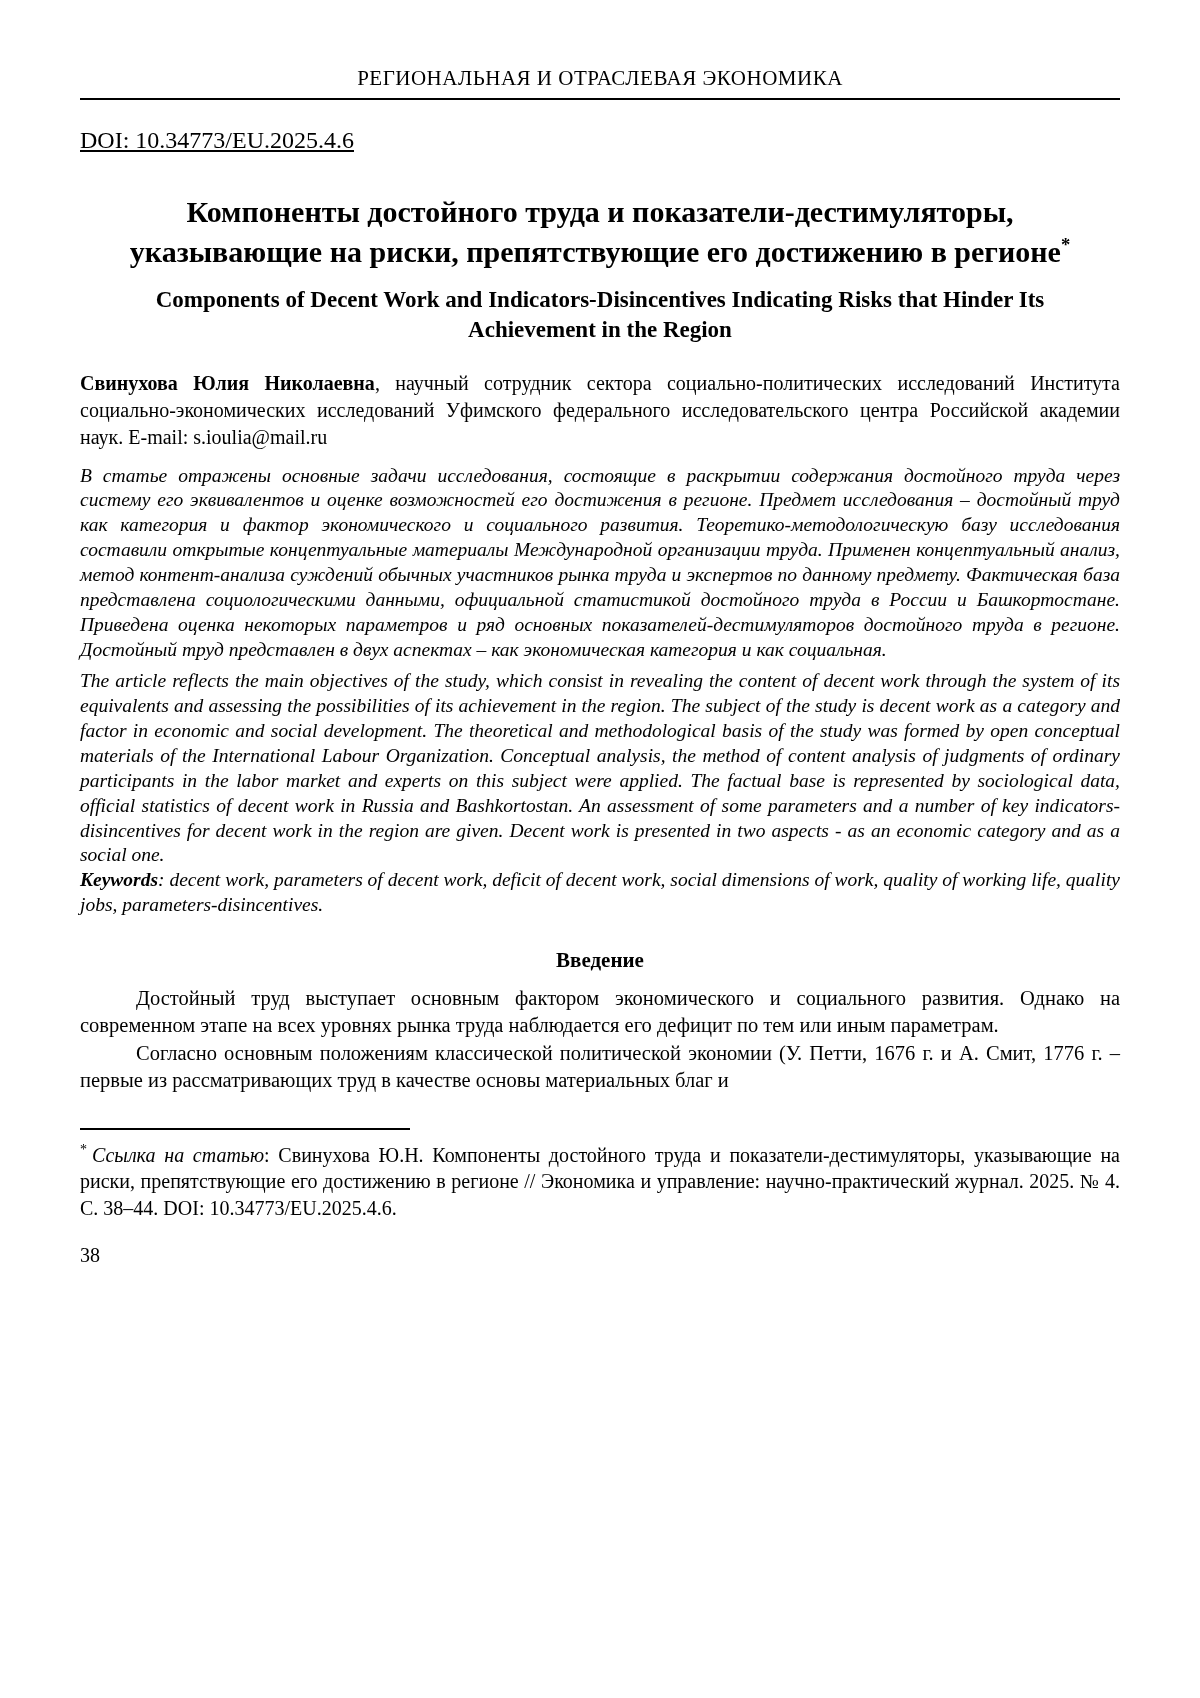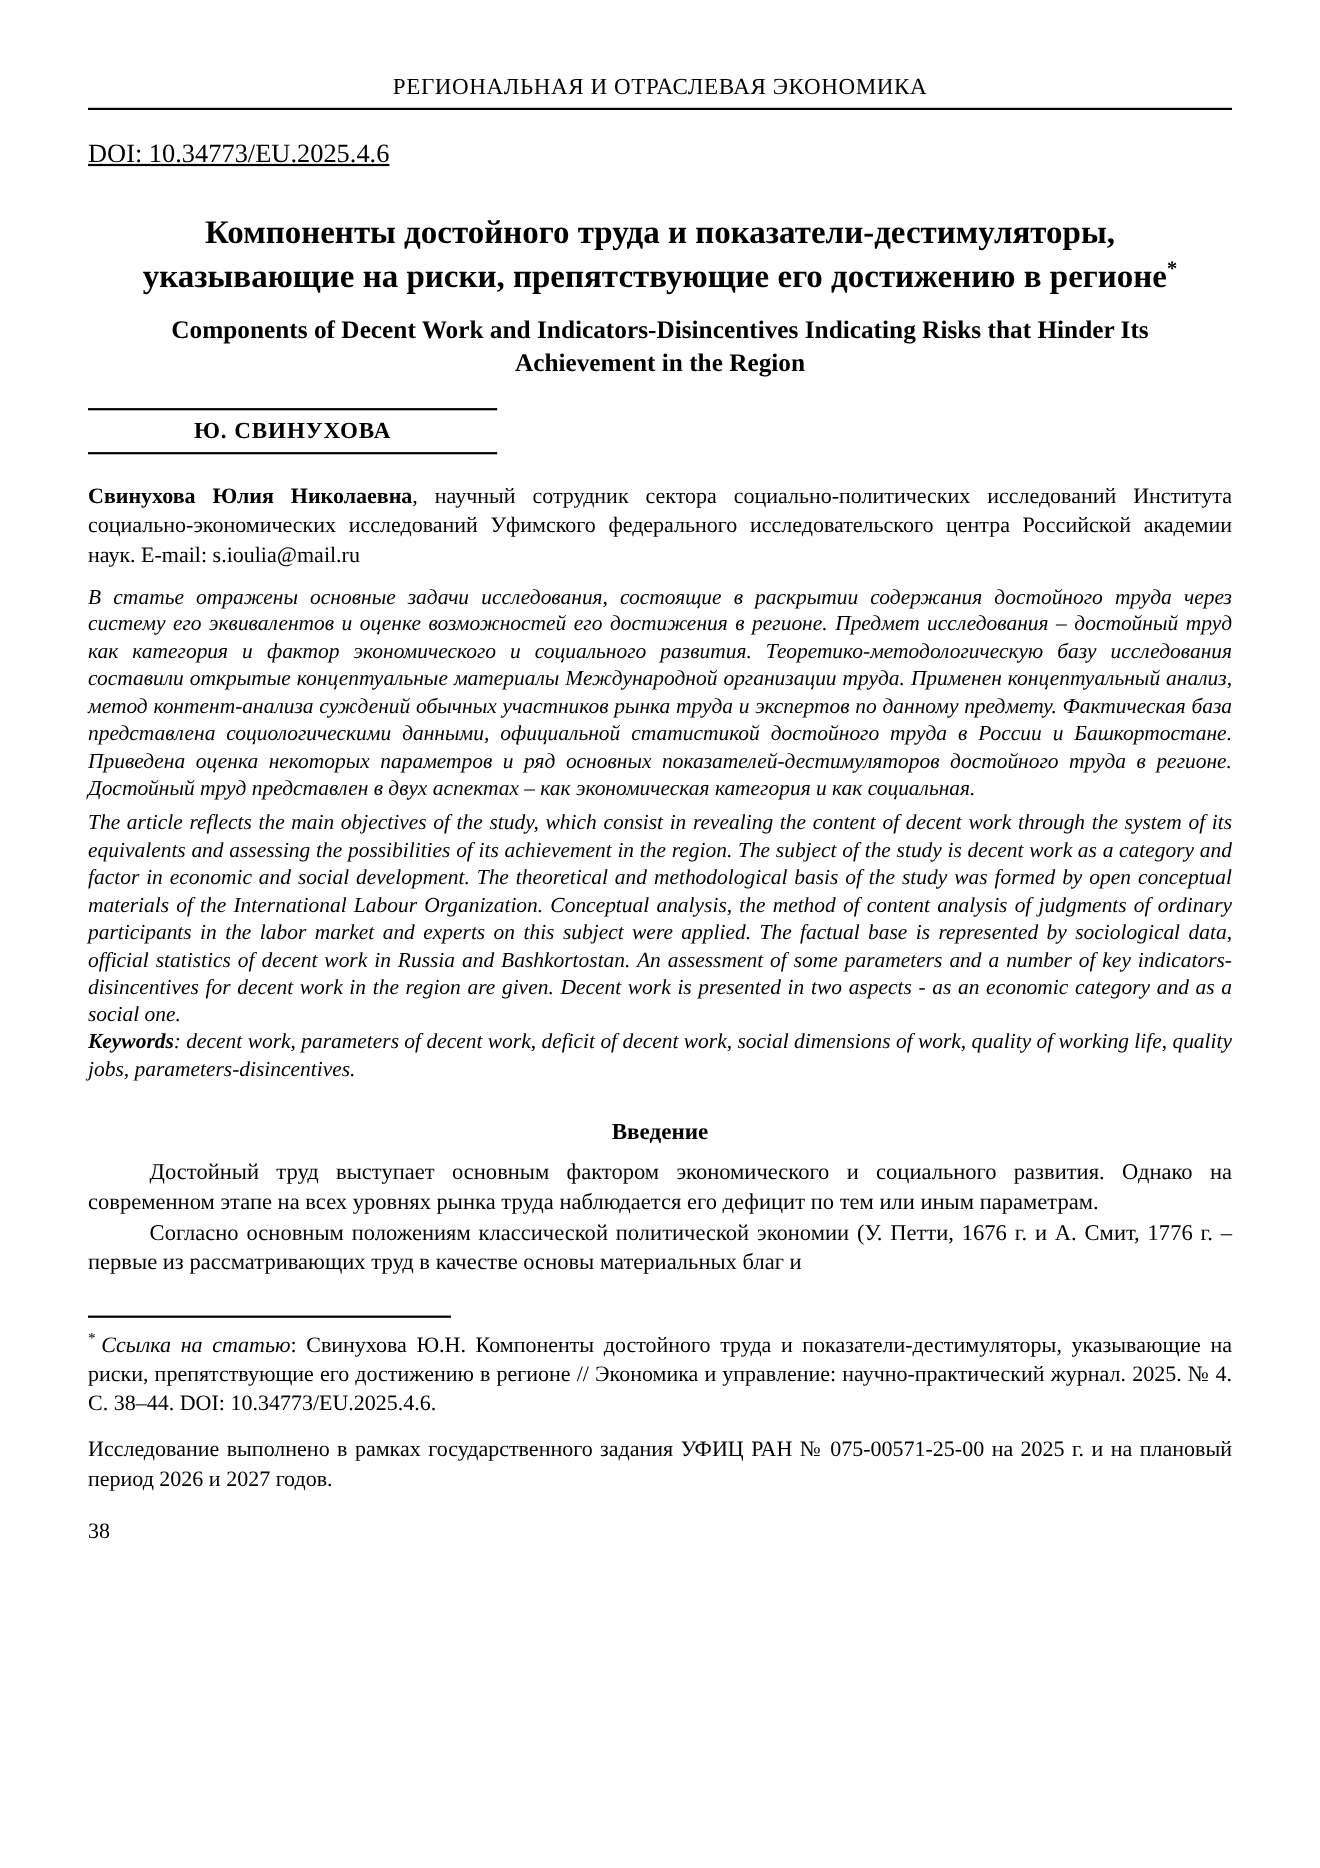--- a/index.html
+++ b/index.html
@@ -123,40 +123,36 @@
 
   <div class="running-head">РЕГИОНАЛЬНАЯ И ОТРАСЛЕВАЯ ЭКОНОМИКА</div>
   <div class="head-rule"></div>
 
   <div class="doi">DOI: 10.34773/EU.2025.4.6</div>
 
   <h1 class="title-ru"><span>Компоненты достойного труда и показатели-дестимуляторы, указывающие на риски, препятствующие его достижению в регионе</span><sup>*</sup></h1>
 
   <h2 class="title-en">Components of Decent Work and Indicators-Disincentives Indicating Risks that Hinder Its Achievement in the Region</h2>
 
-  <div class="author-box">
-    <span class="author-name">Ю. СВИНУХОВА</span>
-  </div>
 
   <p class="bio"><b>Свинухова Юлия Николаевна</b><span>, научный сотрудник сектора социально-политических исследований Института социально-экономических исследований Уфимского федерального исследовательского центра Российской академии наук. E-mail: s.ioulia@mail.ru</span></p>
 
   <p class="abstract abstract-ru">В статье отражены основные задачи исследования, состоящие в раскрытии содержания достойного труда через систему его эквивалентов и оценке возможностей его достижения в регионе. Предмет исследования – достойный труд как категория и фактор экономического и социального развития. Теоретико-методологическую базу исследования составили открытые концептуальные материалы Международной организации труда. Применен концептуальный анализ, метод контент-анализа суждений обычных участников рынка труда и экспертов по данному предмету. Фактическая база представлена социологическими данными, официальной статистикой достойного труда в России и Башкортостане. Приведена оценка некоторых параметров и ряд основных показателей-дестимуляторов достойного труда в регионе. Достойный труд представлен в двух аспектах – как экономическая категория и как социальная.</p>
 
 
   <p class="abstract abstract-en">The article reflects the main objectives of the study, which consist in revealing the content of decent work through the system of its equivalents and assessing the possibilities of its achievement in the region. The subject of the study is decent work as a category and factor in economic and social development. The theoretical and methodological basis of the study was formed by open conceptual materials of the International Labour Organization. Conceptual analysis, the method of content analysis of judgments of ordinary participants in the labor market and experts on this subject were applied. The factual base is represented by sociological data, official statistics of decent work in Russia and Bashkortostan. An assessment of some parameters and a number of key indicators-disincentives for decent work in the region are given. Decent work is presented in two aspects - as an economic category and as a social one.</p>
 
   <p class="abstract"><span class="kw-label">Keywords</span><span>: decent work, parameters of decent work, deficit of decent work, social dimensions of work, quality of working life, quality jobs, parameters-disincentives.</span></p>
 
   <div class="section-heading">Введение</div>
 
   <p class="body-para">Достойный труд выступает основным фактором экономического и социального развития. Однако на современном этапе на всех уровнях рынка труда наблюдается его дефицит по тем или иным параметрам.</p>
 
   <p class="body-para">Согласно основным положениям классической политической экономии (У. Петти, 1676 г. и А. Смит, 1776 г. – первые из рассматривающих труд в качестве основы материальных благ и</p>
 
   <div class="footnote-rule"></div>
 
   <p class="footnote"><sup>*</sup><span class="fn-italic">Ссылка на статью</span><span>: Свинухова Ю.Н. Компоненты достойного труда и показатели-дестимуляторы, указывающие на риски, препятствующие его достижению в регионе // Экономика и управление: научно-практический журнал. 2025. № 4. С. 38–44. DOI: 10.34773/EU.2025.4.6.</span></p>
 
-  <p class="footnote">Исследование выполнено в рамках государственного задания УФИЦ РАН № 075-00571-25-00 на 2025 г. и на плановый период 2026 и 2027 годов.</p>
 
   <div class="page-number">38</div>
 
 </div>
 
 </body></html>

